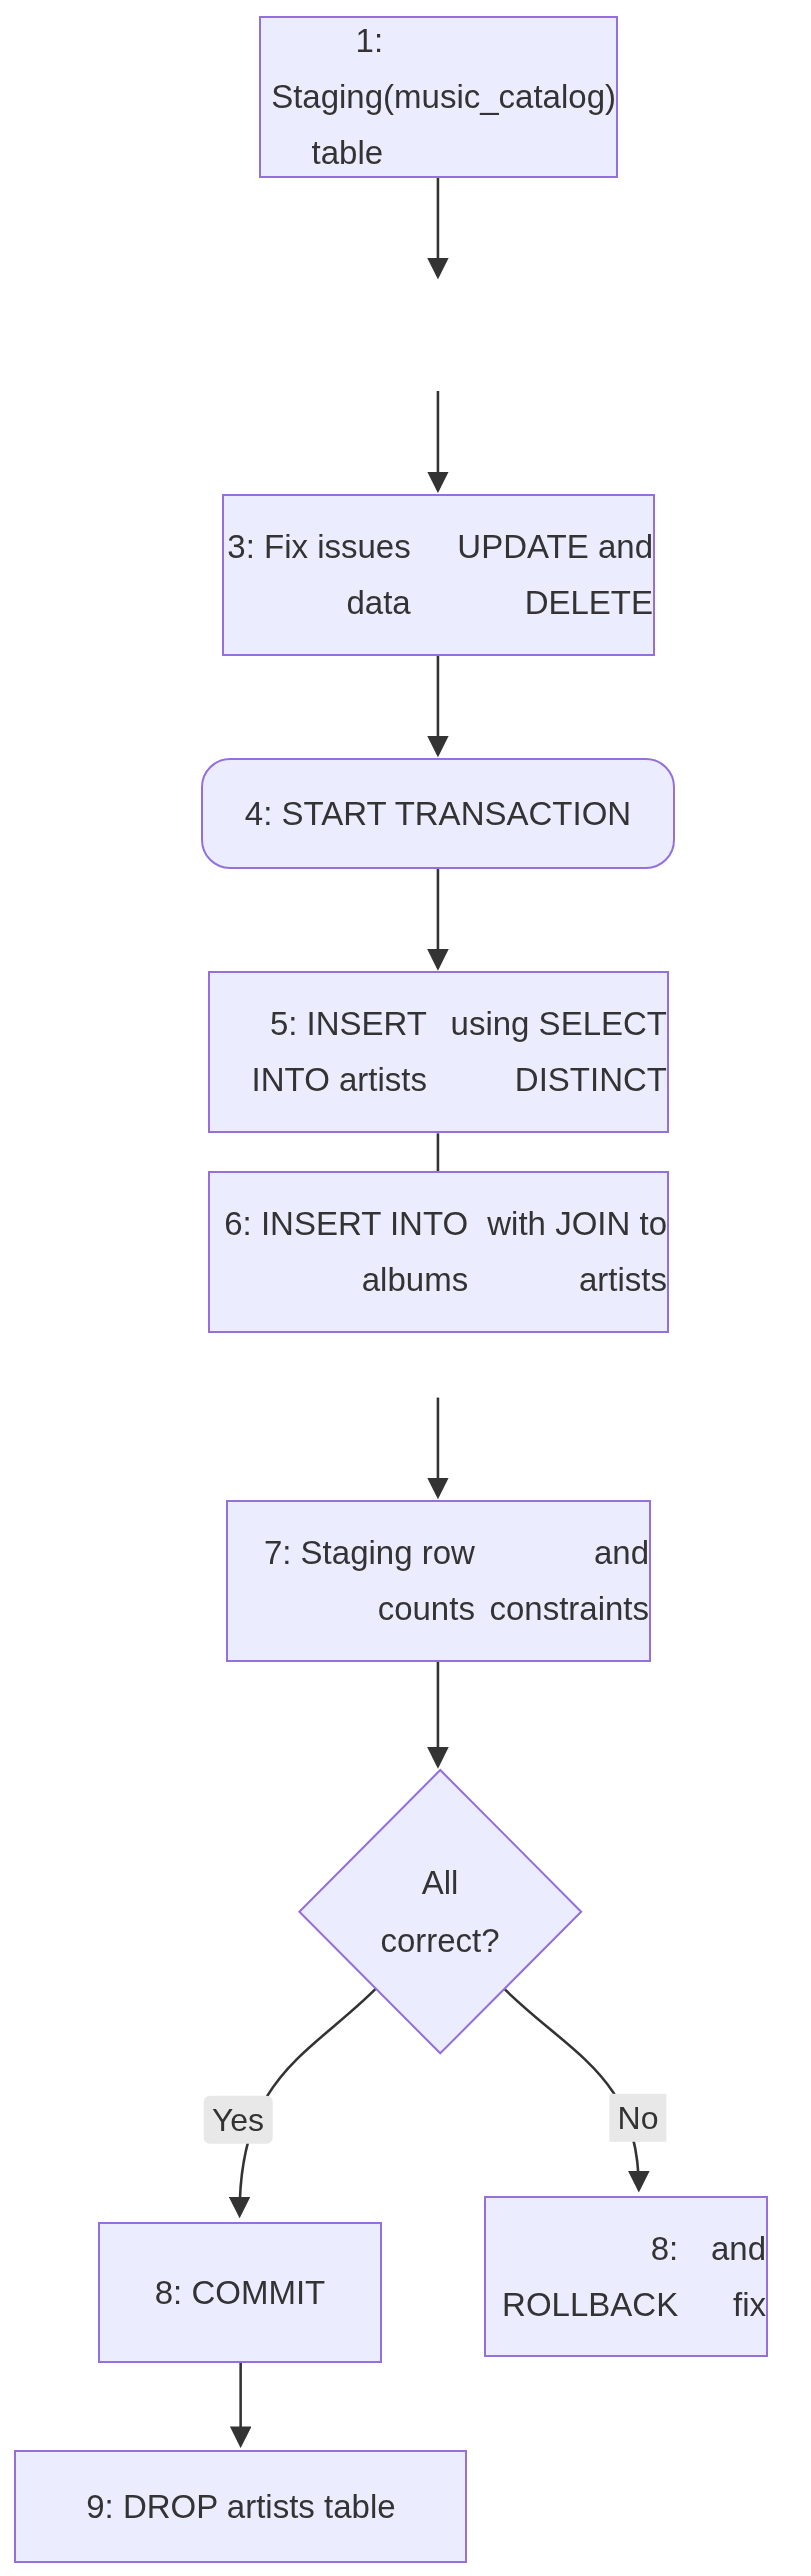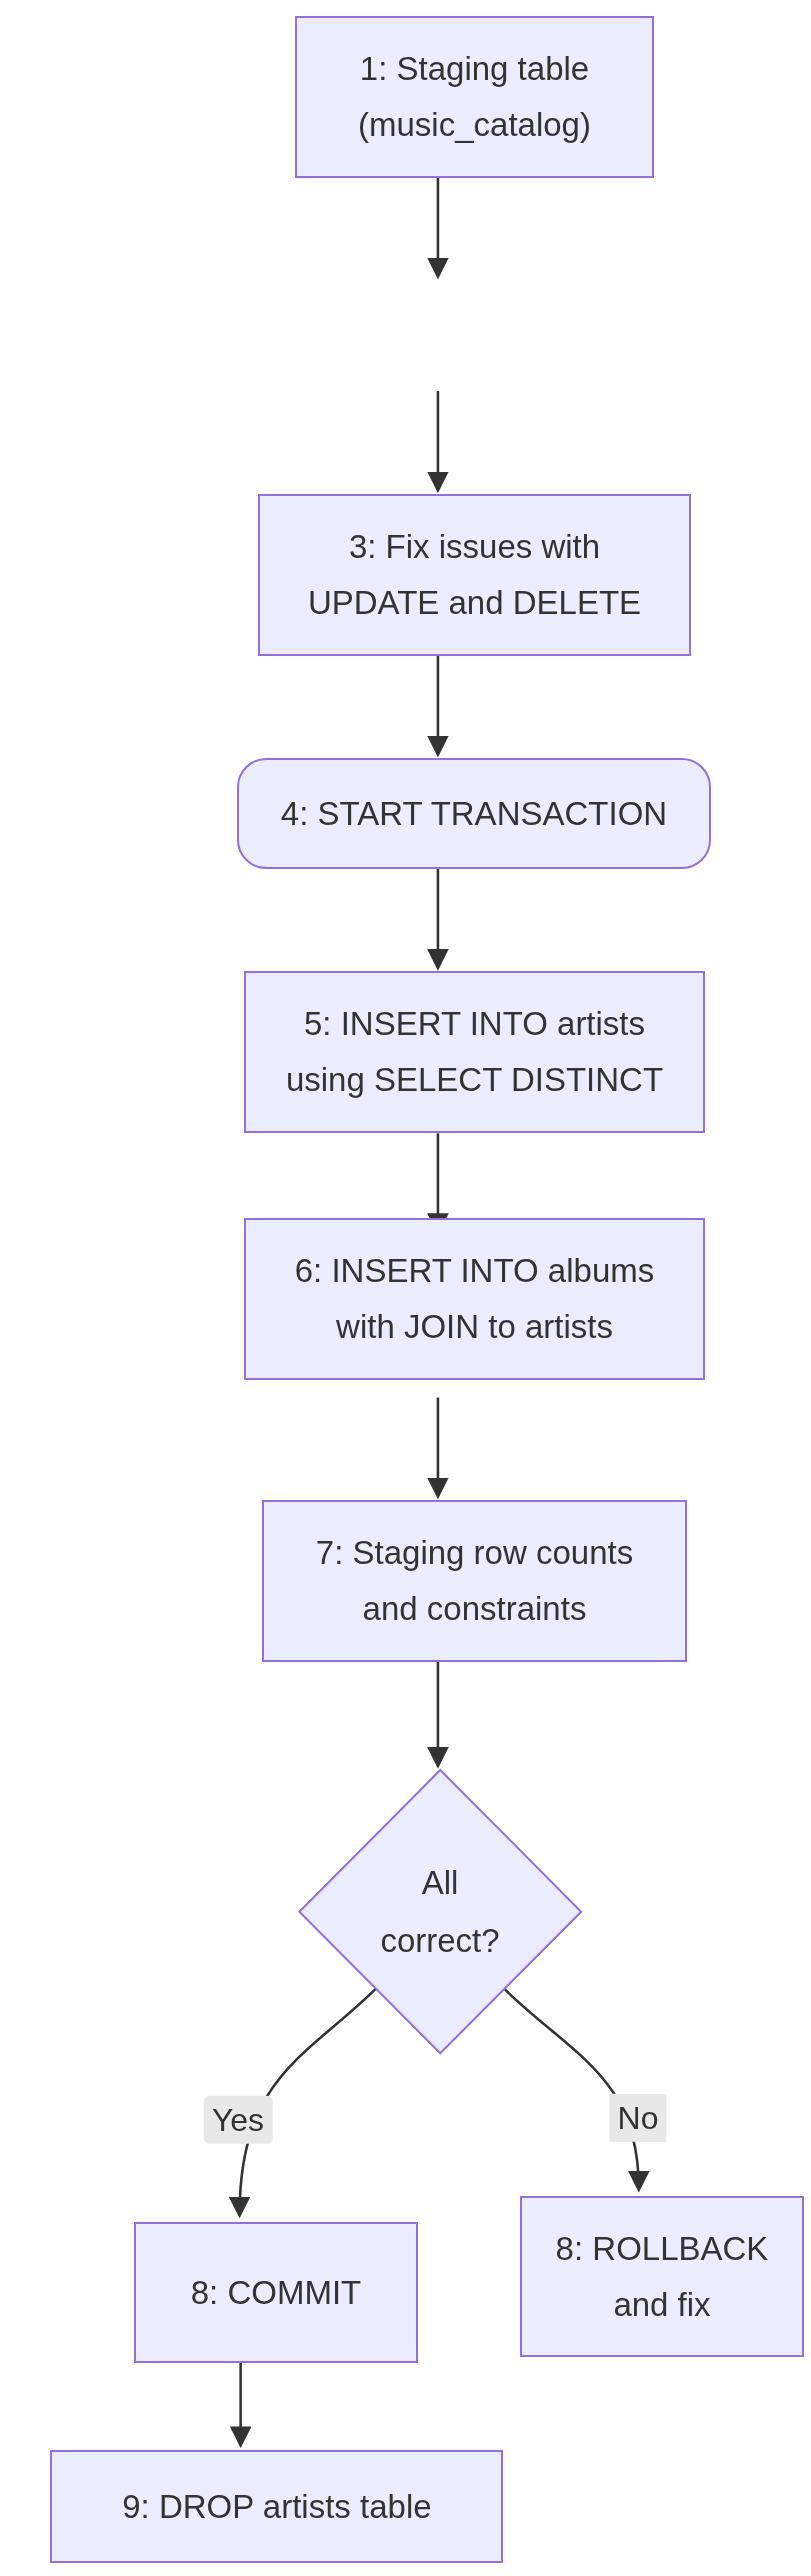--- a/index.html
+++ b/index.html
@@ -35,28 +35,27 @@
     fill: var(--node-fill, #ECECFF);
     stroke: var(--node-border, #9370DB);
     stroke-width: 4px;
   }
   .node {
     position: absolute;
     box-sizing: border-box;
     background: var(--node-fill, #ECECFF);
     border: 2.1px solid var(--node-border, #9370DB);
     display: flex;
-    flex-direction: column;
+    flex-direction: row;
     align-items: center;
     justify-content: center;
     text-align: right;
     font-size: 33px;
     line-height: 56px;
     color: var(--text-color, #333333);
-    margin-left: 36px;
   }
   .diamond-label {
     position: absolute;
     display: flex;
     flex-direction: column;
     align-items: center;
     justify-content: center;
     text-align: center;
     font-size: 33px;
     line-height: 58px;
@@ -101,34 +100,34 @@
     <polygon class="diamond-shape" points="854.5,3436 1128,3711 854.5,3986 581,3711"></polygon>
   </svg>
 
   <div class="node" style="left:259px; top:15.5px; width:359px; height:162px;">
     <span>1: Staging table</span>
     <span>(music_catalog)</span>
   </div>
 
 
   <div class="node" style="left:222px; top:494px; width:433px; height:162px;">
-    <span>3: Fix issues with</span>
+    <span>3: Fix issues data</span>
     <span>UPDATE and DELETE</span>
   </div>
 
   <div class="node" style="left:201px; top:758px; width:474px; height:111px;border-radius:29px;">
     <span>4: START TRANSACTION</span>
   </div>
 
   <div class="node" style="left:208px; top:971px; width:461px; height:162px;">
     <span>5: INSERT INTO artists</span>
     <span>using SELECT DISTINCT</span>
   </div>
 
-  <div class="node" style="left:208px; top:1218px; width:461px; height:162px;">
+  <div class="node" style="left:208px; top:1171px; width:461px; height:162px;">
     <span>6: INSERT INTO albums</span>
     <span>with JOIN to artists</span>
   </div>
 
   <div class="node" style="left:226px; top:1500px; width:425px; height:162px;">
     <span>7: Staging row counts</span>
     <span>and constraints</span>
   </div>
 
   <div class="diamond-label" style="left:299px; top:1770px; width:282px; height:283px;">

